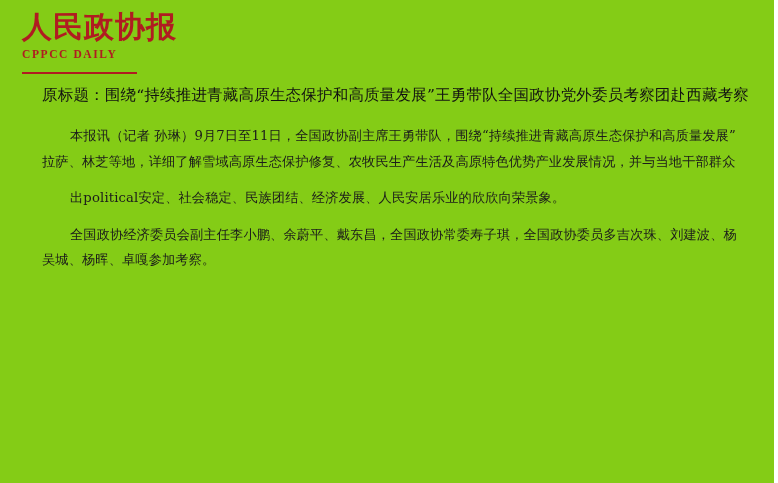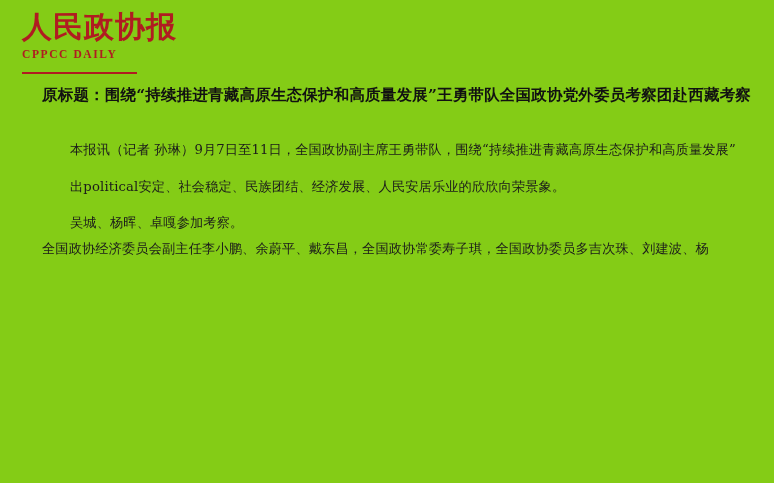--- a/index.html
+++ b/index.html
@@ -57,30 +57,30 @@
 
   
   .article {
     position: absolute;
     left: 42px;
     top: 82px;
     width: 736px;
   }
   .headline {
     font-family: "DejaVu Serif", "Liberation Serif", serif;
-    font-weight: bold;
+    font-weight: normal;
     font-size: 15.5px;
     line-height: 26px;
     color: #111111;
     letter-spacing: 0.2px;
     white-space: nowrap;
     overflow: hidden;
   }
   .body-block {
-    margin-top: 29px;
+    margin-top: 15px;
   }
   .para {
     font-family: "DejaVu Serif", "Liberation Serif", serif;
     font-size: 13.2px;
     line-height: 25.5px;
     color: #1b1b1b;
     text-indent: 28px;
     margin: 0 0 11px 0;
     letter-spacing: 0.15px;
     overflow: hidden;
@@ -109,27 +109,28 @@
   </div>
 
   <div class="article">
 
     <div class="headline">原标题：围绕“持续推进青藏高原生态保护和高质量发展”王勇带队全国政协党外委员考察团赴西藏考察</div>
 
     <div class="body-block">
 
       <p class="para">
         <span class="line">本报讯（记者 孙琳）9月7日至11日，全国政协副主席王勇带队，围绕“持续推进青藏高原生态保护和高质量发展”</span>
+        <span class="line">拉萨、林芝等地，详细了解雪域高原生态保护修复、农牧民生产生活及高原特色优势产业发展情况，并与当地干部群众</span>
       </p>
 
       <p class="para">
         <span class="line">出political安定、社会稳定、民族团结、经济发展、人民安居乐业的欣欣向荣景象。</span>
       </p>
 
 
       <p class="para last">
+        <span class="line">全国政协经济委员会副主任李小鹏、余蔚平、戴东昌，全国政协常委寿子琪，全国政协委员多吉次珠、刘建波、杨</span>
         <span class="line">吴城、杨晖、卓嘎参加考察。</span>
-        <span class="line">全国政协经济委员会副主任李小鹏、余蔚平、戴东昌，全国政协常委寿子琪，全国政协委员多吉次珠、刘建波、杨</span>
       </p>
 
     </div>
   </div>
 </div>
 
 </body></html>

